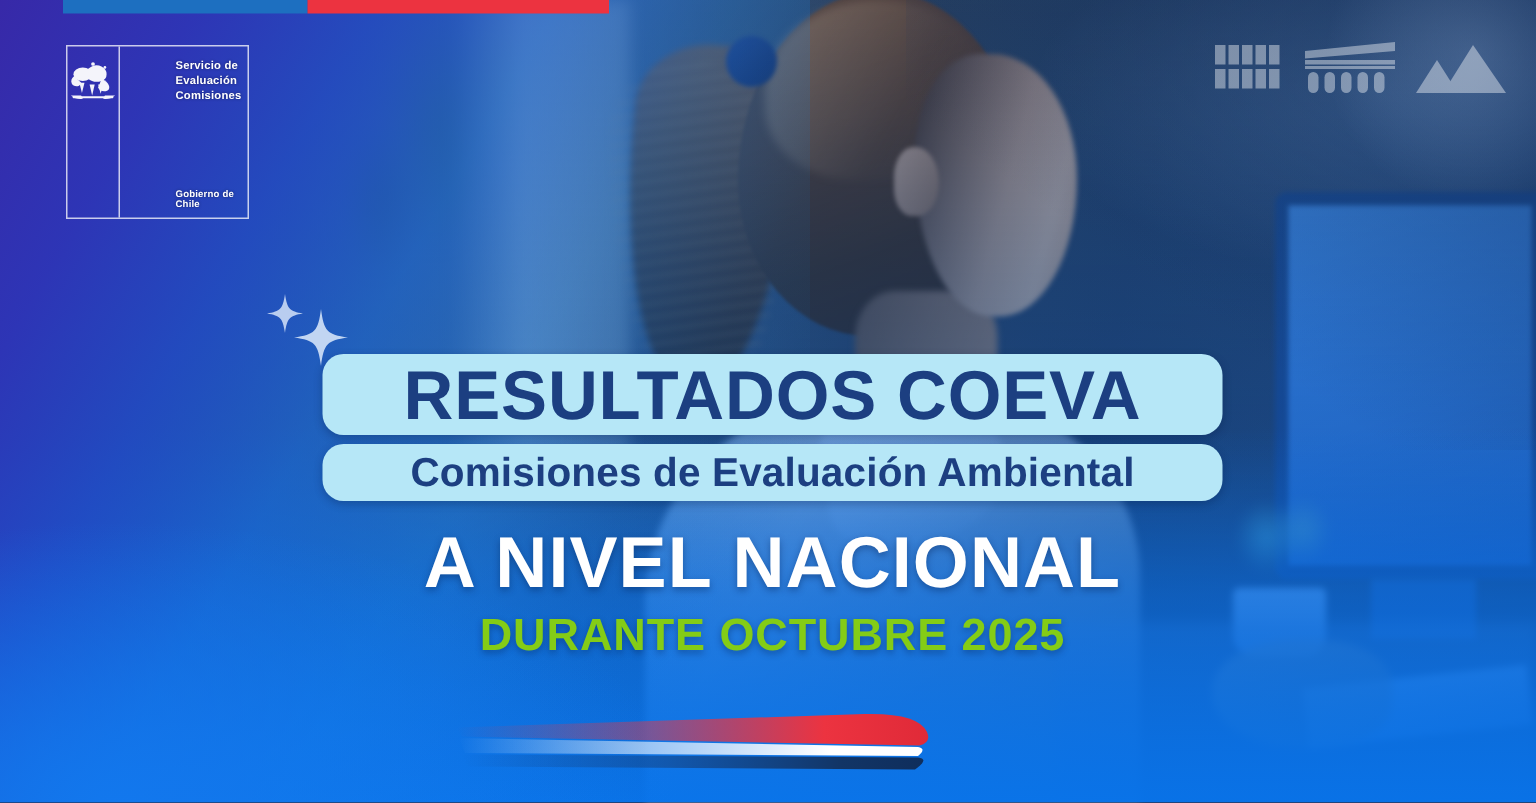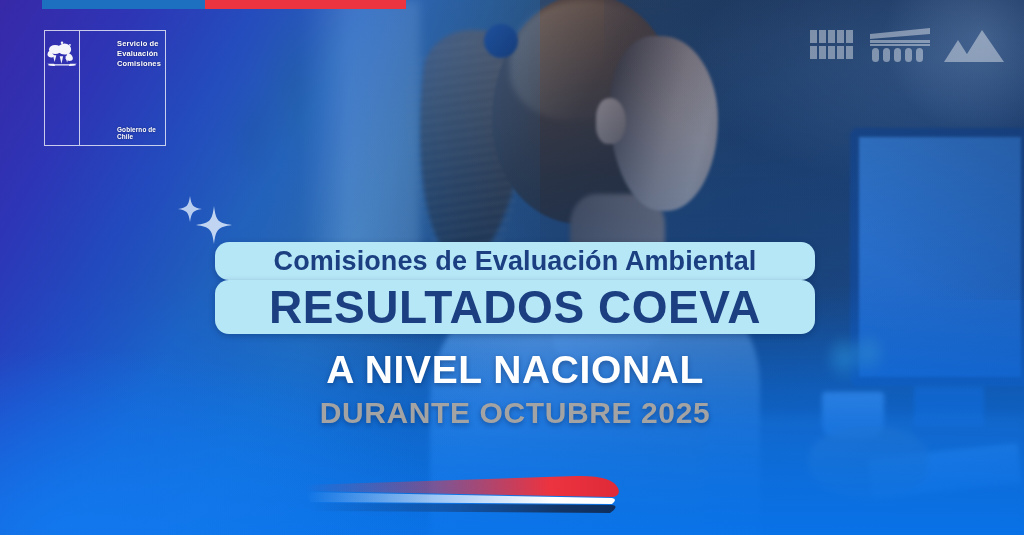--- a/index.html
+++ b/index.html
@@ -246,29 +246,29 @@
   .pill-sub {
     margin-top:6px;
     height:38px; line-height:38px;
     font-size:27px; font-weight:bold;
     color:#1c3f81; letter-spacing:0.004em;
     padding:0 14px;
   }
   .line-national {
     margin-top:14px;
     text-align:center;
-    font-size:39px; font-weight:bold; color:#ffffff;
+    font-size:48px; font-weight:bold; color:#ffffff;
     letter-spacing:0.015em;
     text-shadow:0 2px 5px rgba(6,30,80,0.40);
     white-space:nowrap;
   }
   .line-month {
     margin-top:4px;
     text-align:center;
-    font-size:30px; font-weight:bold; color:#a3a3a3;
+    font-size:30px; font-weight:bold; color:#84cc16;
     letter-spacing:0.02em;
     text-shadow:0 2px 5px rgba(6,30,80,0.40);
     white-space:nowrap;
   }
 
   
   .swoosh { position:absolute; left:300px; bottom:14px; width:330px; height:50px; }
 </style>
 </head>
 <body>
@@ -380,22 +380,22 @@
   </div>
 
   <svg class="sparkles" viewBox="0 0 70 70">
     <g fill="#e8f2ff">
       <path d="M20 6 C21.5 16 23 17.5 32 19 C23 20.5 21.5 22 20 32 C18.5 22 17 20.5 8 19 C17 17.5 18.5 16 20 6 Z" opacity="0.9"></path>
       <path d="M44 16 C46 31 48 33 62 35 C48 37 46 39 44 54 C42 39 40 37 26 35 C40 33 42 31 44 16 Z" opacity="0.95"></path>
     </g>
   </svg>
 
   <div class="headline">
+    <div class="pill pill-main">RESULTADOS COEVA</div>
     <div class="pill pill-sub">Comisiones de Evaluación Ambiental</div>
-    <div class="pill pill-main">RESULTADOS COEVA</div>
     <div class="line-national">A NIVEL NACIONAL</div>
     <div class="line-month">DURANTE OCTUBRE 2025</div>
   </div>
 
   <svg class="swoosh" viewBox="0 0 330 50">
     <defs>
       <linearGradient id="fadeRed" x1="0" y1="0" x2="1" y2="0">
         <stop offset="0%" stop-color="#ec3340" stop-opacity="0"></stop>
         <stop offset="40%" stop-color="#ec3340" stop-opacity="0.45"></stop>
         <stop offset="78%" stop-color="#ec3340" stop-opacity="1"></stop>

